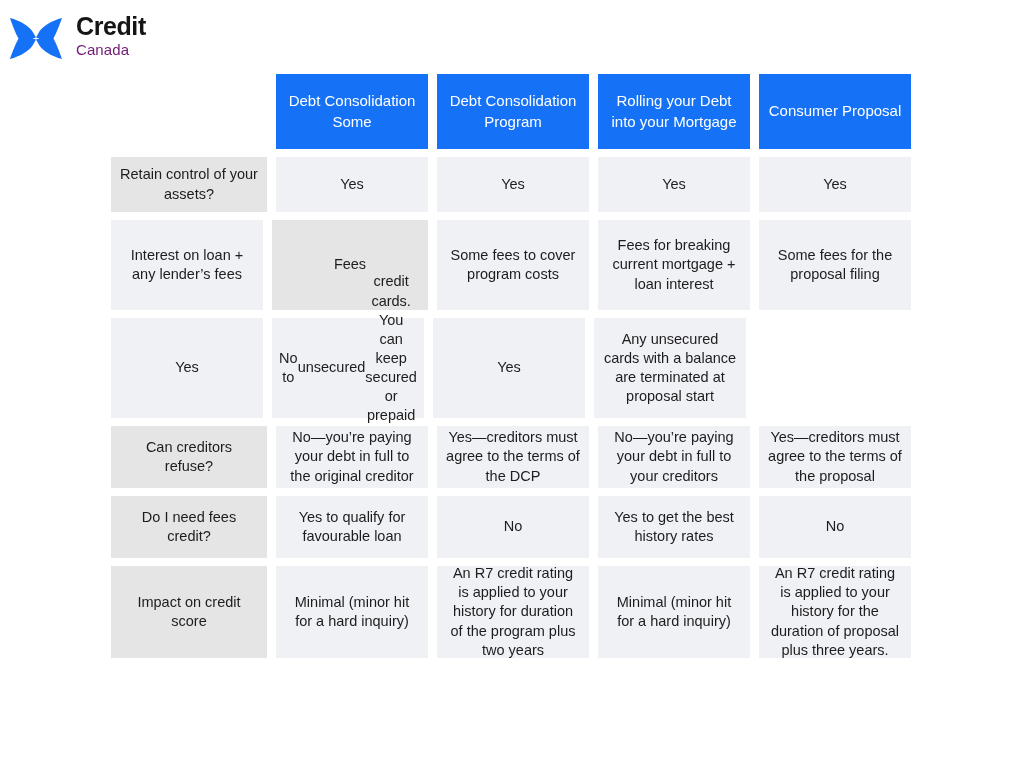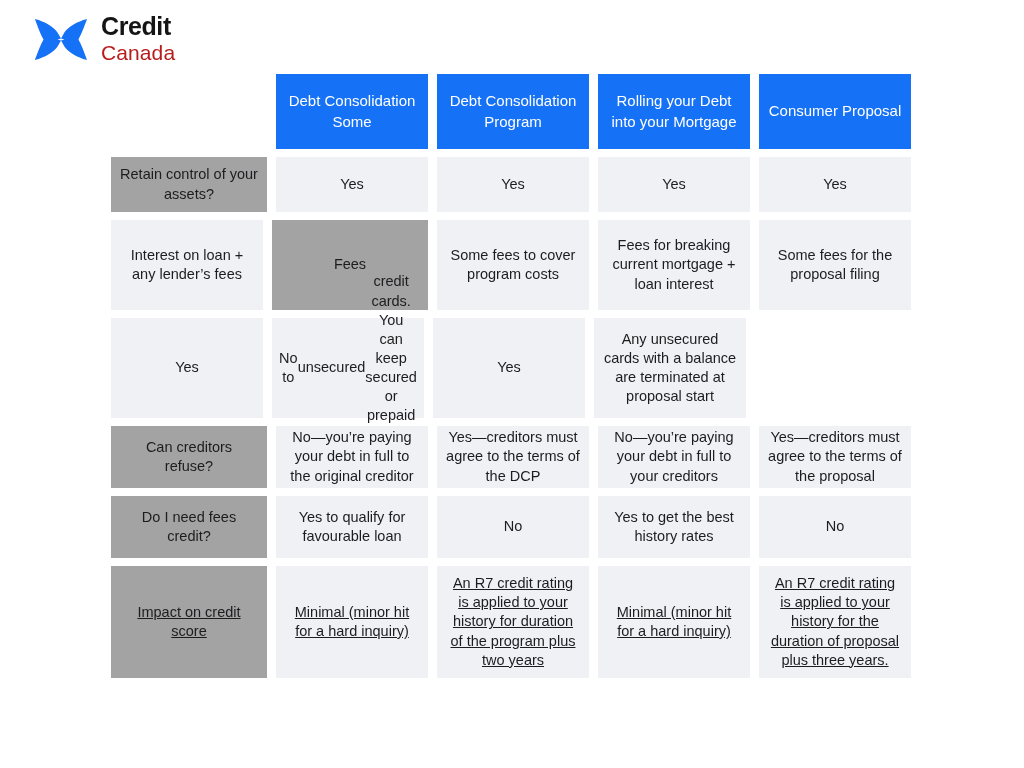--- a/index.html
+++ b/index.html
@@ -10,46 +10,45 @@
     width: 1024px;
     height: 768px;
     background: #ffffff;
     font-family: "Liberation Sans", sans-serif;
     overflow: hidden;
   }
 
   
   .logo-block {
     position: absolute;
-    left: 33px;
+    left: 8px;
     top: 14px;
     display: flex;
-    align-items: center;
     gap: 12px;
   }
   .logo-mark {
     width: 56px;
     height: 48px;
     display: block;
   }
   .logo-text {
     display: flex;
     flex-direction: column;
     line-height: 1.0;
   }
   .logo-text .brand-top {
     font-size: 25px;
     font-weight: bold;
     color: #151515;
     letter-spacing: -0.4px;
   }
   .logo-text .brand-bottom {
-    font-size: 21px;
+    font-size: 15px;
     font-weight: normal;
-    color: #b91c1c;
+    color: #701a75;
     letter-spacing: 0.1px;
     margin-top: 3px;
   }
 
   
   .table-wrap {
     position: absolute;
     left: 111px;
     top: 74px;
     width: 803px;
@@ -74,37 +73,37 @@
   .c-label { width: 156px; flex: 0 0 156px; }
   .c-data  { width: 152px; flex: 0 0 152px; }
 
   .head-cell {
     background: #1571F6;
     color: #ffffff;
     font-size: 15px;
     line-height: 1.35;
   }
   .label-cell {
-    background: #a3a3a3;
+    background: #e5e5e5;
   }
   .data-cell {
     background: #f0f1f5;
   }
   .blank-cell {
     background: transparent;
   }
 
   
   .row-head   .cell { height: 75px; }
   .row-r1     .cell { height: 55px; }
   .row-r2     .cell { height: 90px; }
   .row-r3     .cell { height: 100px; }
   .row-r4     .cell { height: 62px; }
   .row-r5     .cell { height: 62px; }
-  .row-r6     .cell { height: 112px; text-decoration: underline; }
+  .row-r6     .cell { height: 92px; }
 
   .ital { }
 </style>
 </head>
 <body>
 
 <div class="logo-block">
   <svg class="logo-mark" viewBox="0 0 56 48">
     <path d="M2 4 C2 4, 20 8, 26 20 L28 23.5 L24.5 24.5 L28 25.5 L26 29 C20 41, 2 45, 2 45 C2 45, 6 33, 10.5 24.5 C6 16, 2 4, 2 4 Z" fill="#1571F6"></path>
     <path d="M54 4 C54 4, 36 8, 30 20 L28 23.5 L31.5 24.5 L28 25.5 L30 29 C36 41, 54 45, 54 45 C54 45, 50 33, 45.5 24.5 C50 16, 54 4, 54 4 Z" fill="#1571F6"></path>

